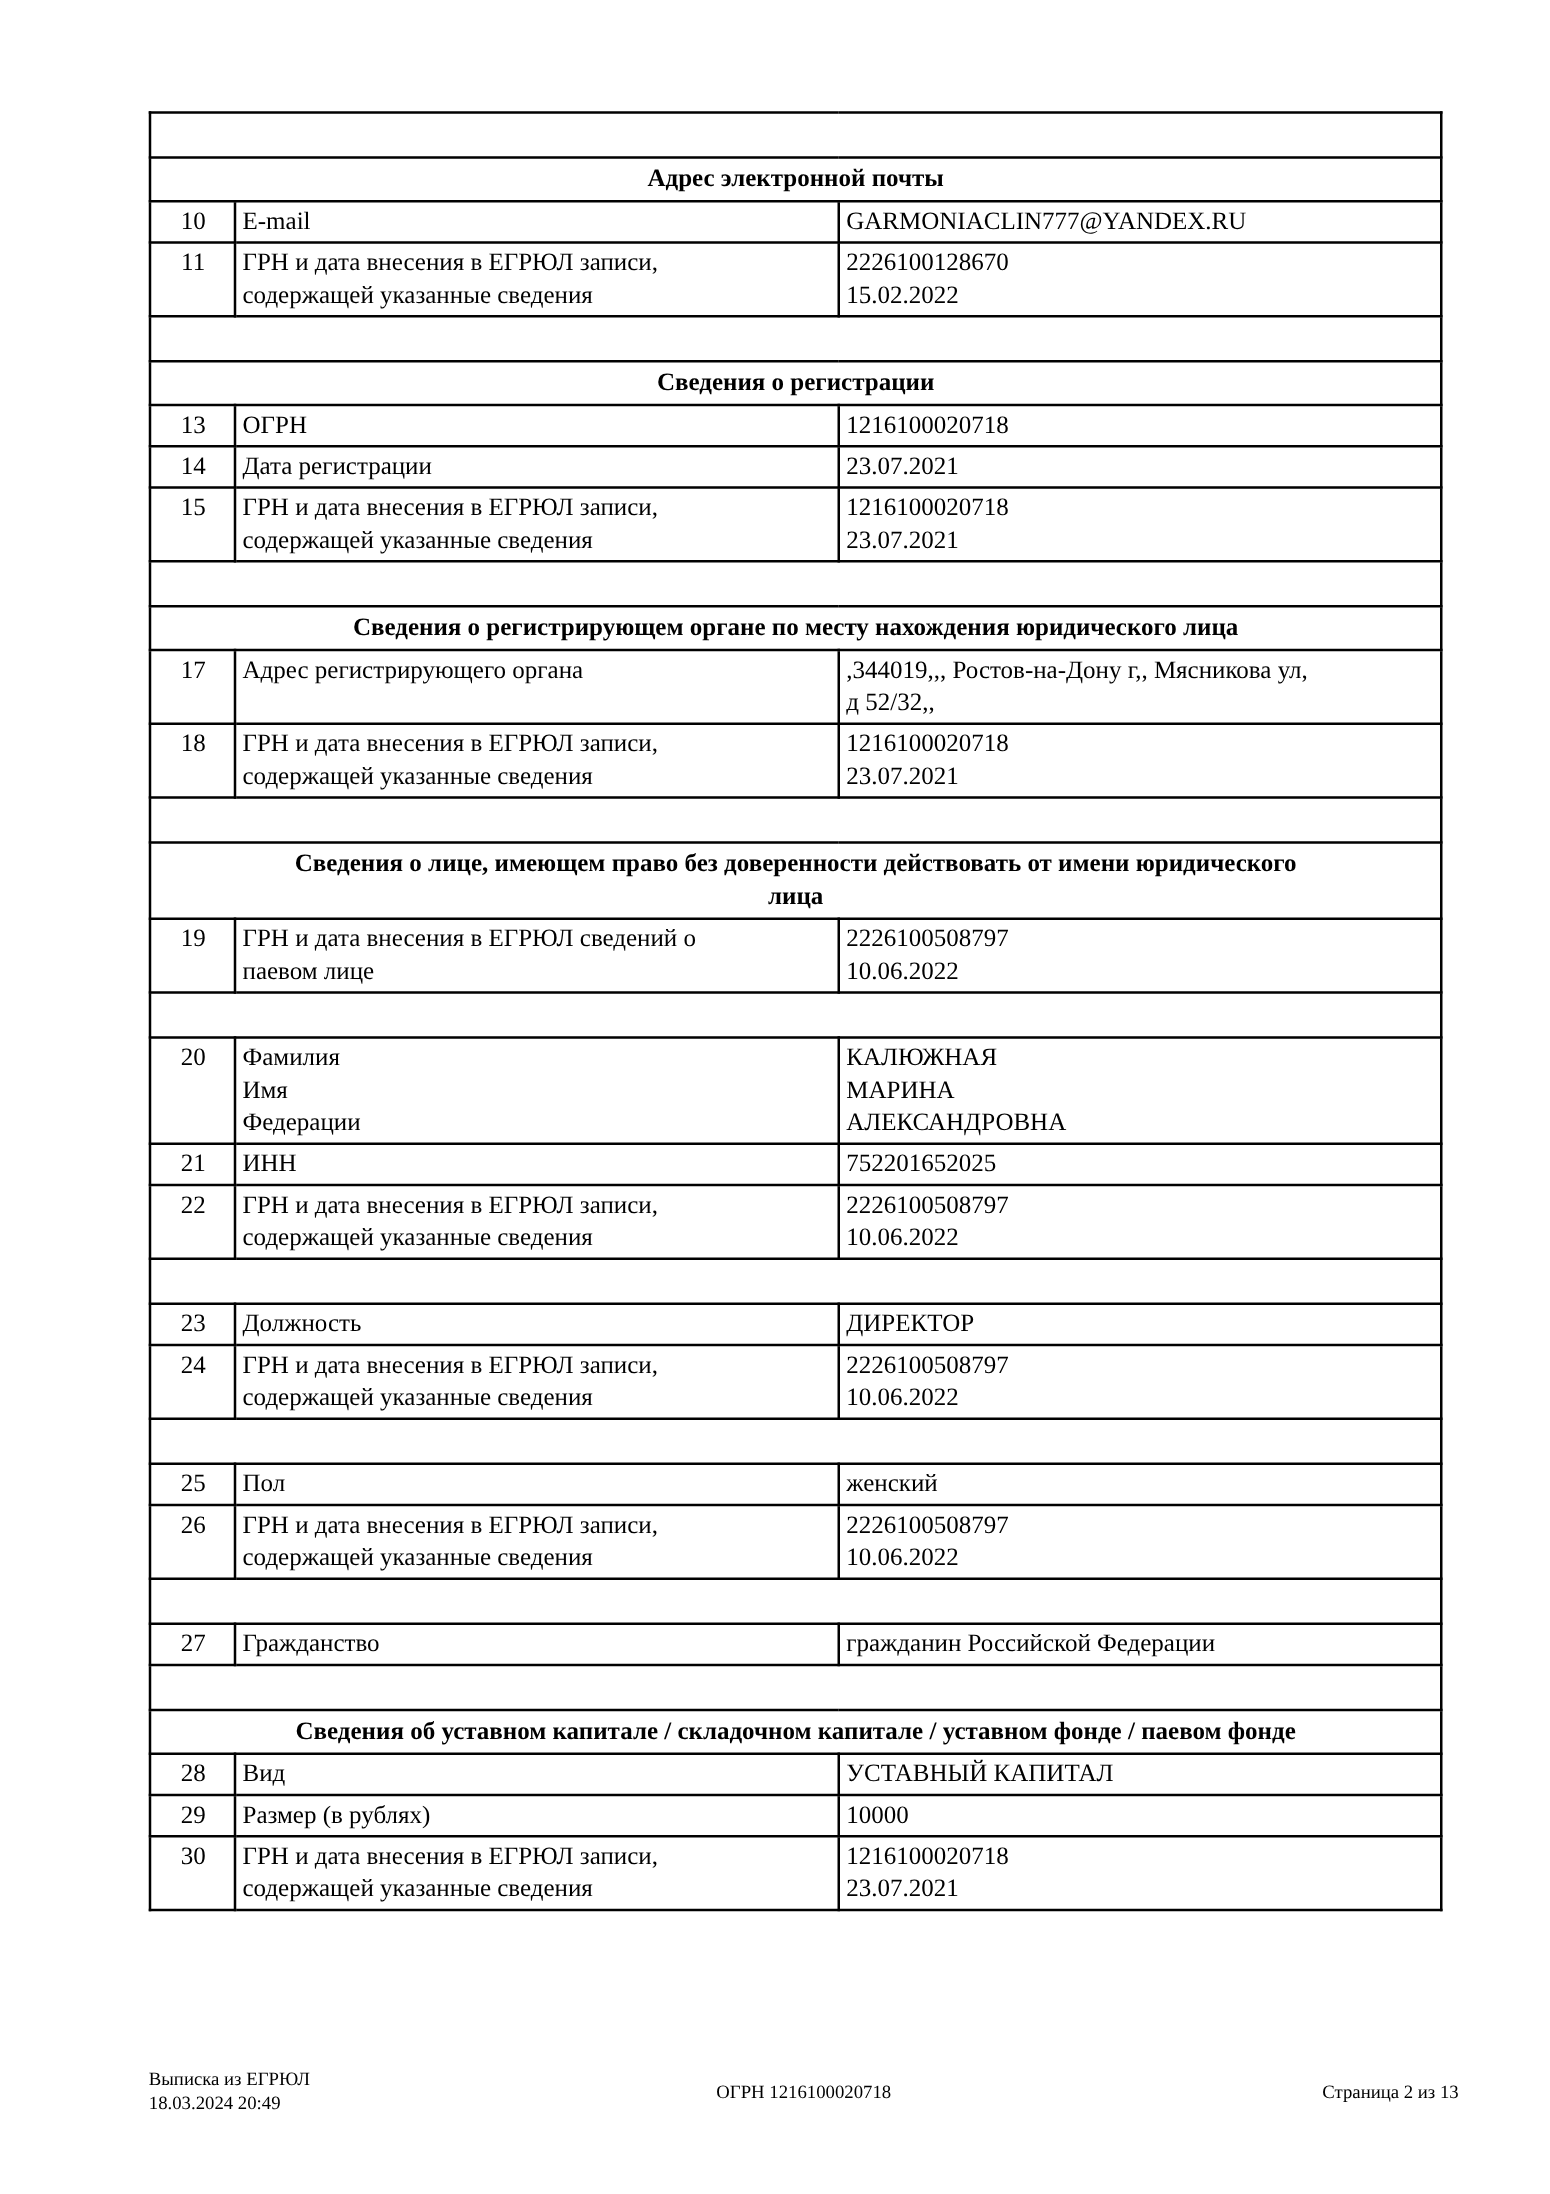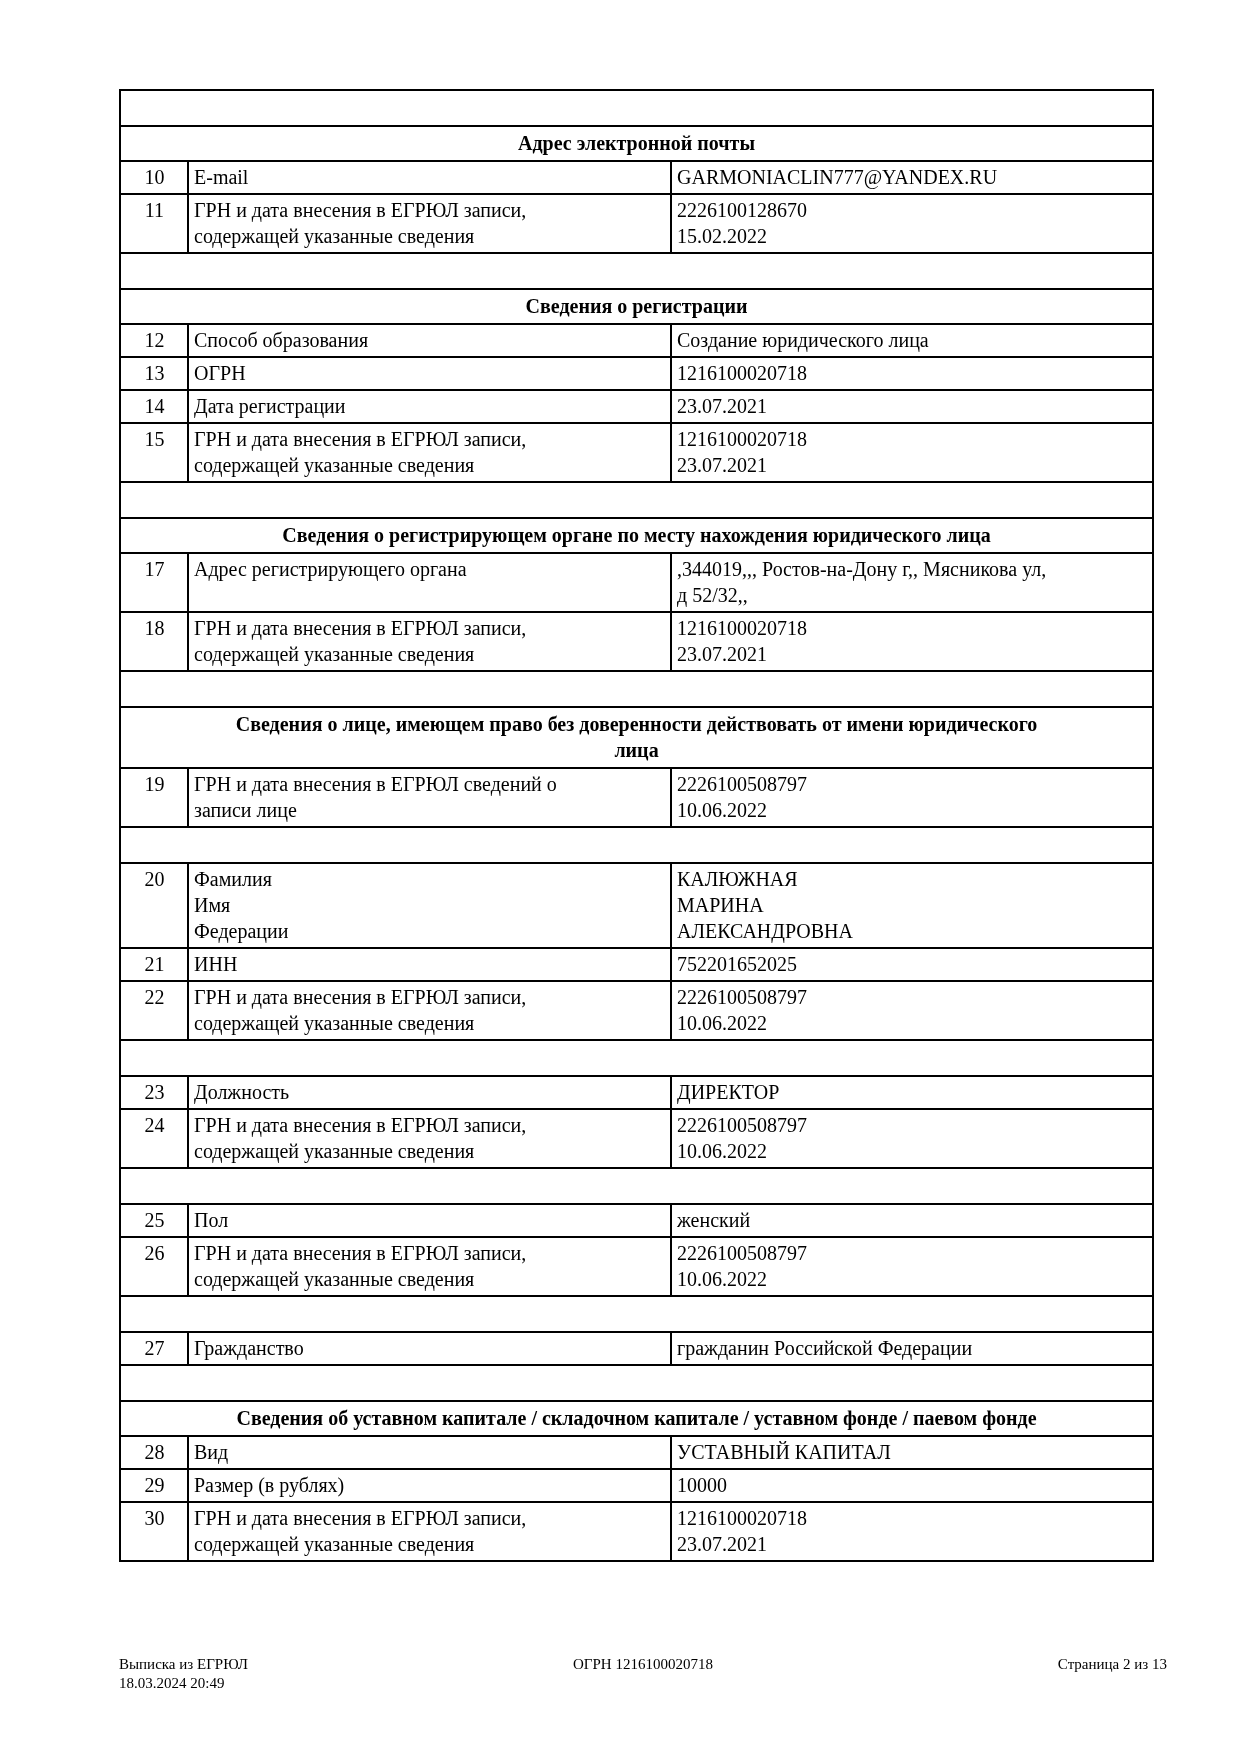--- a/index.html
+++ b/index.html
@@ -7,21 +7,21 @@
         font-family:"Liberation Serif","DejaVu Serif",serif;color:#000;}
   table.doc{position:absolute;left:119px;top:89px;width:1033px;border-collapse:collapse;table-layout:fixed;border-radius:26px;}
   table.doc td{border:2px solid #000;font-size:20px;line-height:26px;vertical-align:top;
                padding:2px 4px 3px 5px;word-wrap:break-word;}
   td.c-num{text-align:center;padding:2px 2px 3px 2px;margin-left:38px;}
   td.c-label{padding-left:7px;}
   td.c-value{padding-left:5px;}
   tr.spacer td{height:34px;padding:0;}
   tr.section td{text-align:center;font-weight:bold;padding:3px 6px 4px 6px;}
   .ln{display:block;}
-  .footer{position:absolute;left:119px;top:1655px;width:1048px;display:flex;align-items:flex-start;
+  .footer{position:absolute;left:119px;top:1655px;width:1048px;display:flex;align-items:center;
           font-size:15px;line-height:19px;}
   .f-left{flex:1;text-align:left;white-space:nowrap;}
   .f-center{flex:1;text-align:center;white-space:nowrap;}
   .f-right{flex:1;text-align:right;white-space:nowrap;}
 </style>
 </head>
 <body>
 
 <div class="page">
 
@@ -64,29 +64,20 @@
   </tr>
 
   <tr class="spacer">
           <td colspan="3"></td>
         </tr>
 
   <tr class="section">
     <td colspan="3">Сведения о регистрации</td>
   </tr>
 
-  <tr>
-    <td class="c-num">12</td>
-    <td class="c-label">
-            <span class="ln">Способ образования</span>
-          </td>
-    <td class="c-value">
-            <span class="ln">Создание юридического лица</span>
-          </td>
-  </tr>
 
   <tr>
     <td class="c-num">13</td>
     <td class="c-label">
             <span class="ln">ОГРН</span>
           </td>
     <td class="c-value">
             <span class="ln">1216100020718</span>
           </td>
   </tr>
@@ -153,21 +144,21 @@
     <td colspan="3">
             <span class="ln">Сведения о лице, имеющем право без доверенности действовать от имени юридического</span>
             <span class="ln">лица</span>
           </td>
   </tr>
 
   <tr>
     <td class="c-num">19</td>
     <td class="c-label">
             <span class="ln">ГРН и дата внесения в ЕГРЮЛ сведений о</span>
-            <span class="ln">записи лице</span>
+            <span class="ln">паевом лице</span>
           </td>
     <td class="c-value">
             <span class="ln">2226100508797</span>
             <span class="ln">10.06.2022</span>
           </td>
   </tr>
 
   <tr class="spacer">
           <td colspan="3"></td>
         </tr>

